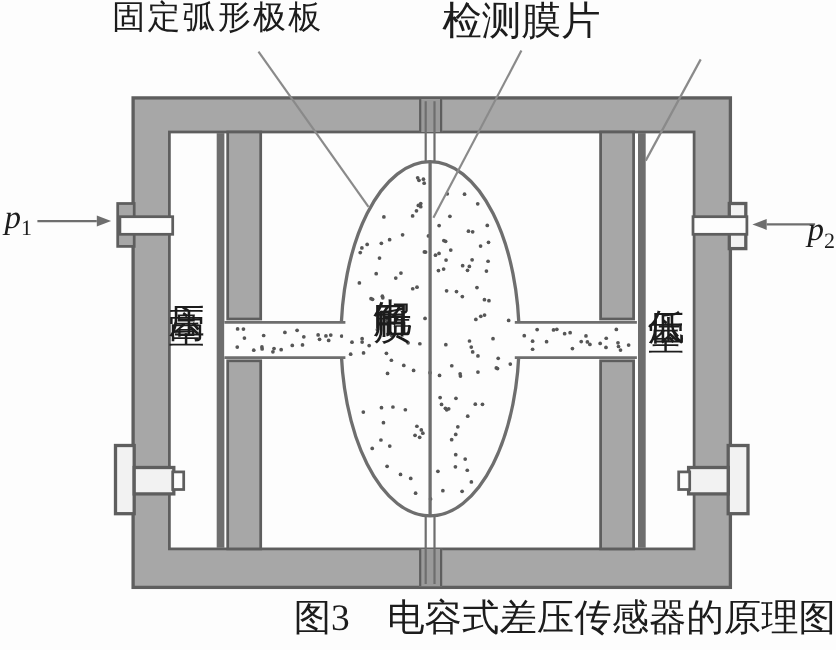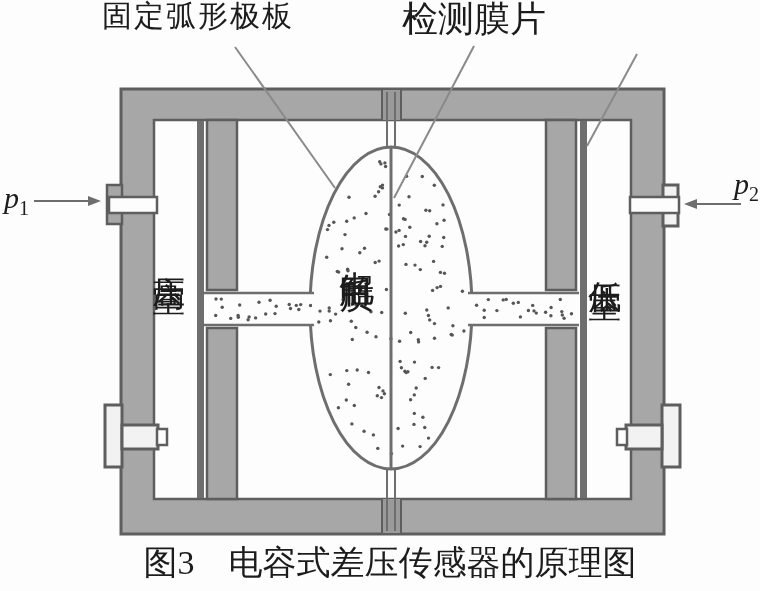--- a/index.html
+++ b/index.html
@@ -28,22 +28,22 @@
   .lbl-fixed-plate {left:102px;top:0px;  font-size:30px;letter-spacing:2px;}
   .lbl-detect      {left:402px;top:1px;  font-size:36px;letter-spacing:0px;}
   .lbl-isolate     {left:580px;top:13px; font-size:29px;letter-spacing:8px;}
   .lbl-vert{writing-mode:vertical-rl;text-orientation:upright;}
   .lbl-high{left:151px;top:249px;font-size:33px;letter-spacing:3px;}
   .lbl-low {left:587px;top:255px;font-size:33px;letter-spacing:3px;}
   .lbl-elec{left:337px;top:243px;font-size:35px;letter-spacing:3px;}
   .lbl-p{font-size:30px;font-style:italic;}
   .lbl-p sub{font-size:20px;font-style:normal;line-height:0;}
   .lbl-p1{left:4px;top:182px;}
-  .lbl-p2{left:734px;top:168px;}
-  .lbl-caption{left:0;right:0;top:545px;text-align:center;font-size:34px;padding-left:20px;}
+  .lbl-p2{left:734px;top:193px;}
+  .lbl-caption{left:0;right:0;top:545px;text-align:right;font-size:34px;padding-left:20px;}
 </style>
 </head>
 <body>
 
 <div id="stage">
 
   <svg width="760" height="591" viewBox="0 0 760 591">
     <defs>
       <clipPath id="dotsClip">
         <ellipse cx="391" cy="308" rx="77" ry="157"></ellipse>

